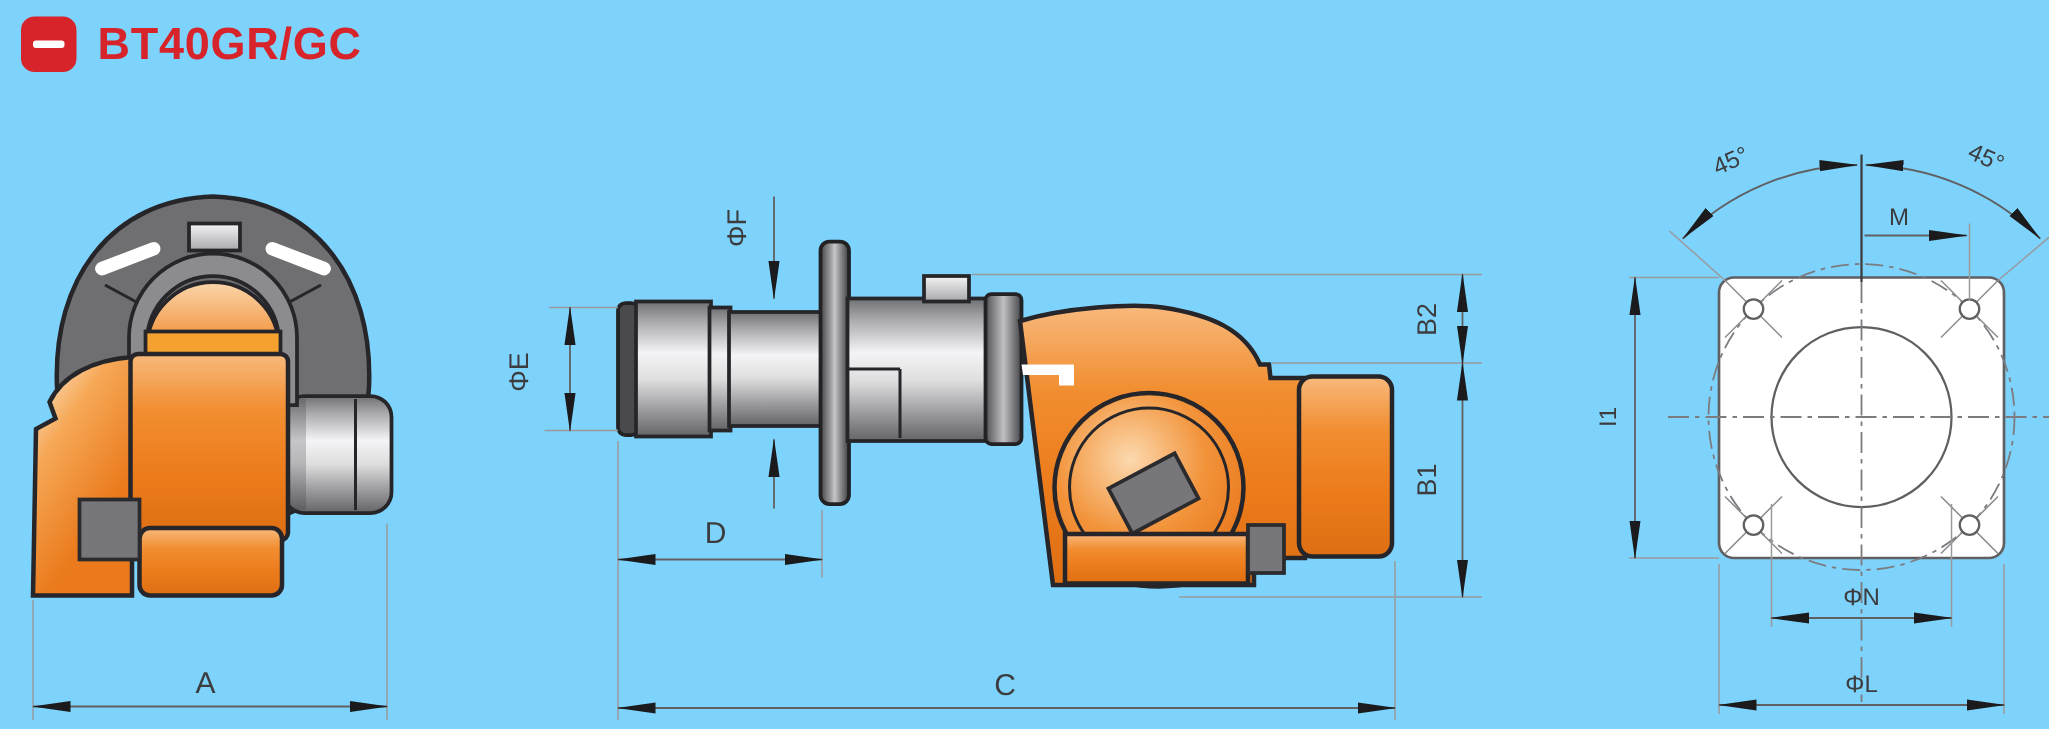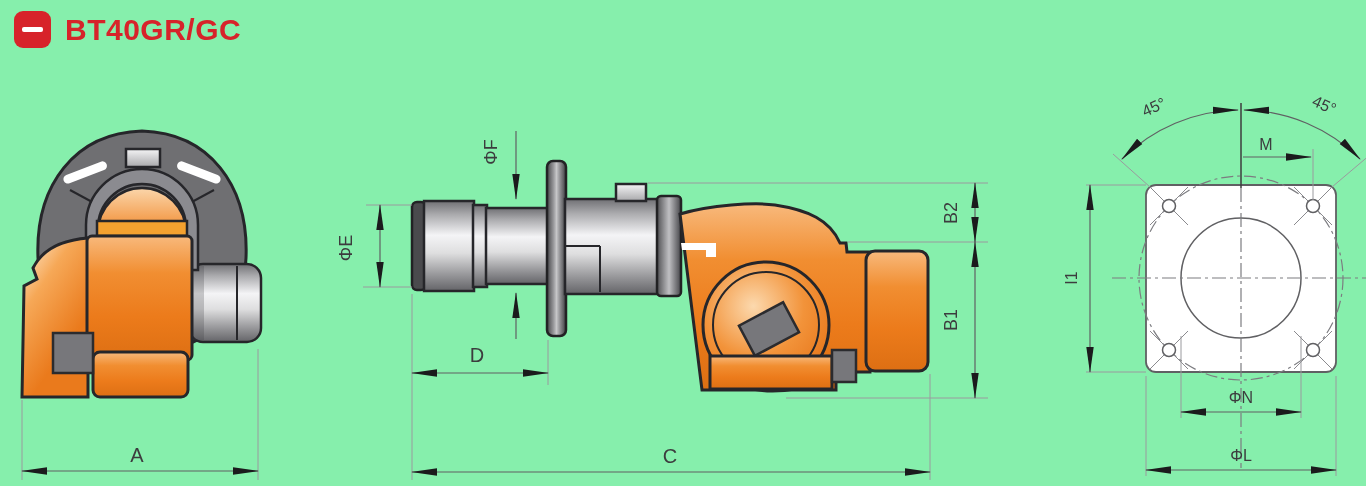--- a/index.html
+++ b/index.html
@@ -1,16 +1,16 @@
 <!DOCTYPE html>
 <html><head>
 <meta charset="utf-8">
 <style>
   html,body{margin:0;padding:0;background:#ffffff;}
-  .page{position:relative;width:1366px;height:486px;background:#86efac;overflow:hidden;
+  .page{position:relative;width:1366px;height:486px;background:#7dd3fc;overflow:hidden;
         font-family:"Liberation Sans",sans-serif;}
   .hdr{position:absolute;left:14px;top:11px;display:flex;align-items:center;gap:14px;}
   .hdr .ico{width:37px;height:37px;background:#d7232a;border-radius:9px;
             display:flex;align-items:center;justify-content:center;}
   .hdr .ico .bar{width:21px;height:5px;background:#ffffff;border-radius:2px;}
   .hdr .ttl{color:#d7232a;font-size:30px;font-weight:bold;letter-spacing:.5px;}
   svg{position:absolute;left:0;top:0;}
   text.dim{fill:#3c3c3e;font-family:"Liberation Sans",sans-serif;}
   .big{font-size:20px;}
   .mid{font-size:18px;}

